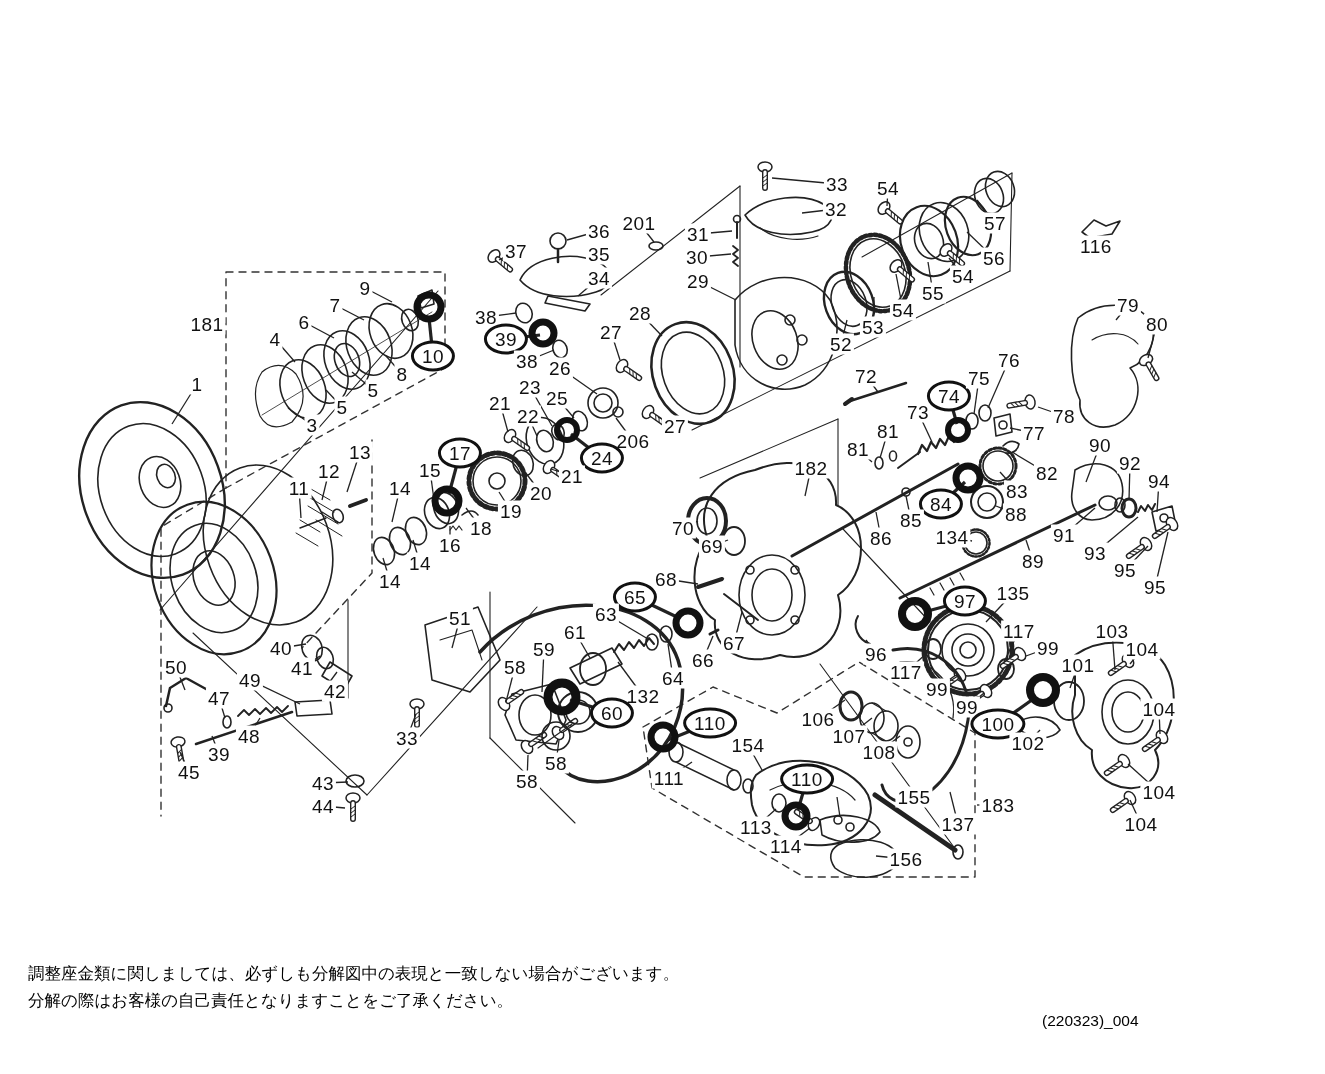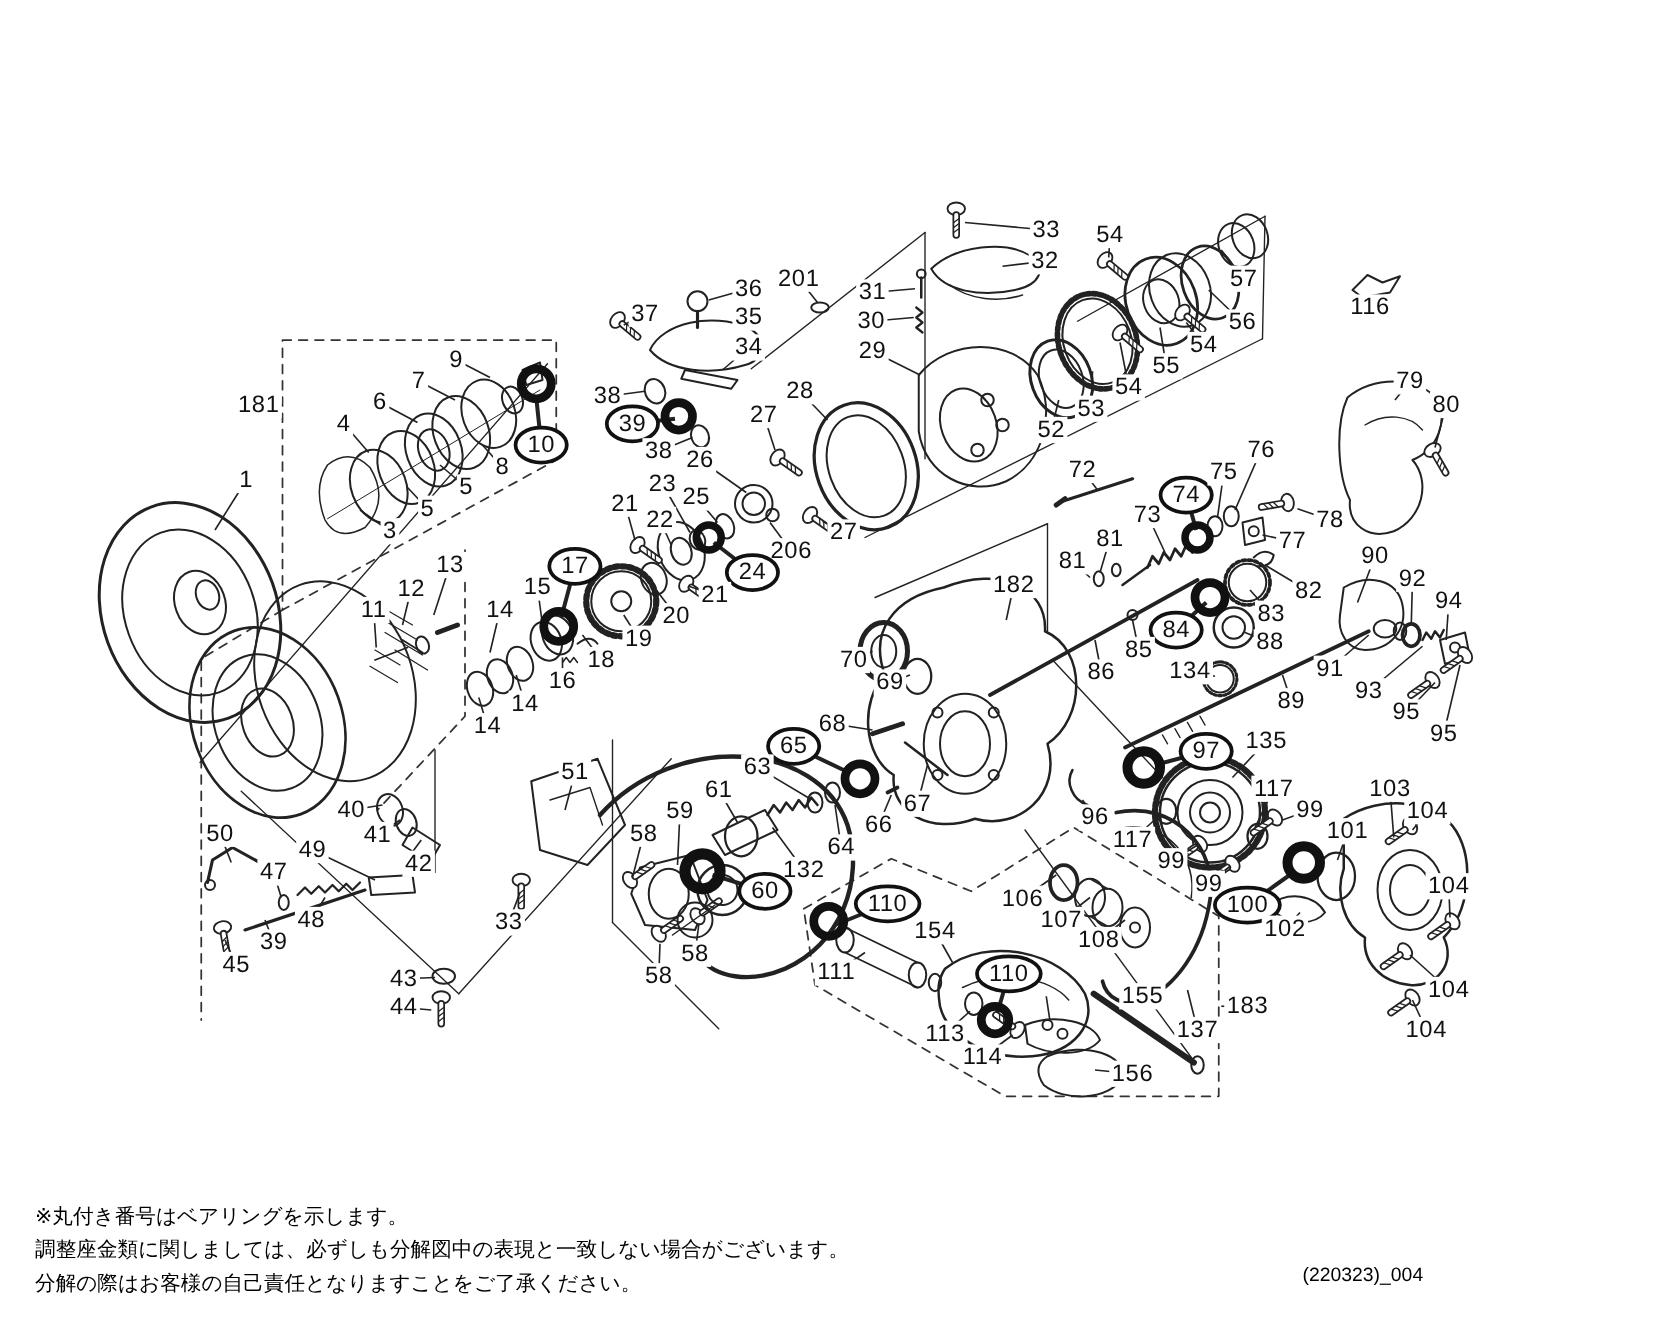--- a/index.html
+++ b/index.html
@@ -587,19 +587,18 @@
         <div class="lbl circled" style="left: 807px; top: 779px;">110</div>
         <div class="lbl" style="left: 786px; top: 846px;">114</div>
         <div class="lbl" style="left: 878px; top: 797px; margin-left: 36px;">155</div>
         <div class="lbl" style="left: 906px; top: 859px; text-align: center;">156</div>
         <div class="lbl" style="left: 958px; top: 824px;">137</div>
         <div class="lbl" style="left: 998px; top: 805px;">183</div>
       </div>
   </div>
 
   <div class="notes">
-    <div>※丸付き番号はベアリングを示します。</div>
     <div>調整座金類に関しましては、必ずしも分解図中の表現と一致しない場合がございます。</div>
     <div>分解の際はお客様の自己責任となりますことをご了承ください。</div>
   </div>
 
   <div class="docnum">(220323)_004</div>
 </div>
 
 </body></html>

